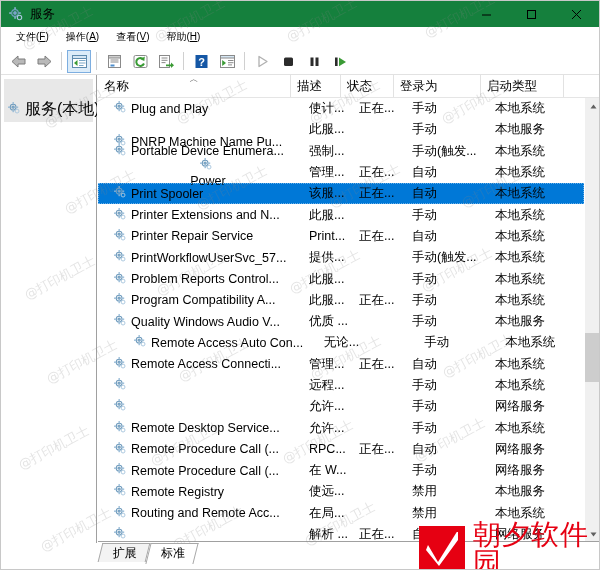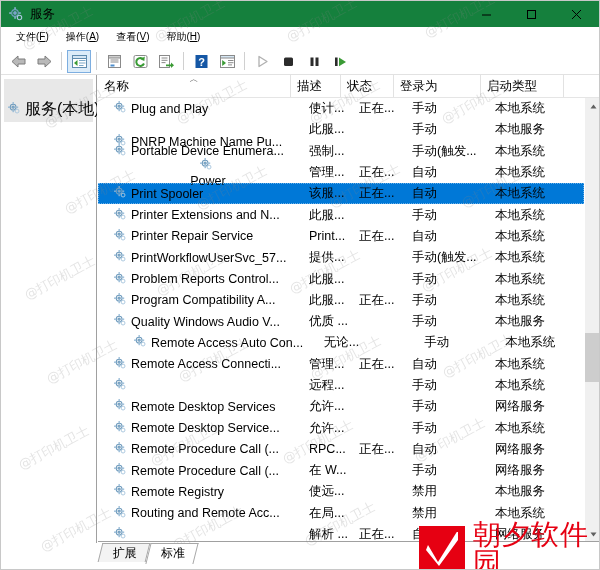--- a/index.html
+++ b/index.html
@@ -898,21 +898,20 @@
                       <circle cx="7" cy="7" r="1.3" fill="#8fb6d4"></circle>
                     </g>
                     <g fill="#8fb6d4">
                       <rect x="6.3" y="1.2" width="1.5" height="2.1"></rect>
                       <rect x="6.3" y="10.7" width="1.5" height="2.1"></rect>
                       <rect x="1.2" y="6.3" width="2.1" height="1.5"></rect>
                       <rect x="10.7" y="6.3" width="2.1" height="1.5"></rect>
                     </g>
                     <circle cx="11.5" cy="11.5" r="2.2" fill="none" stroke="#a9c6dd" stroke-width="1.1"></circle>
                   </svg></span>
-                <span>Remote Desktop Services</span>
               </div>
               <div class="cell" style="width: 50px;">
                 <span>允许...</span>
               </div>
               <div class="cell" style="width: 53px;">
                 <span></span>
               </div>
               <div class="cell" style="width: 83px;">
                 <span>手动</span>
               </div>

